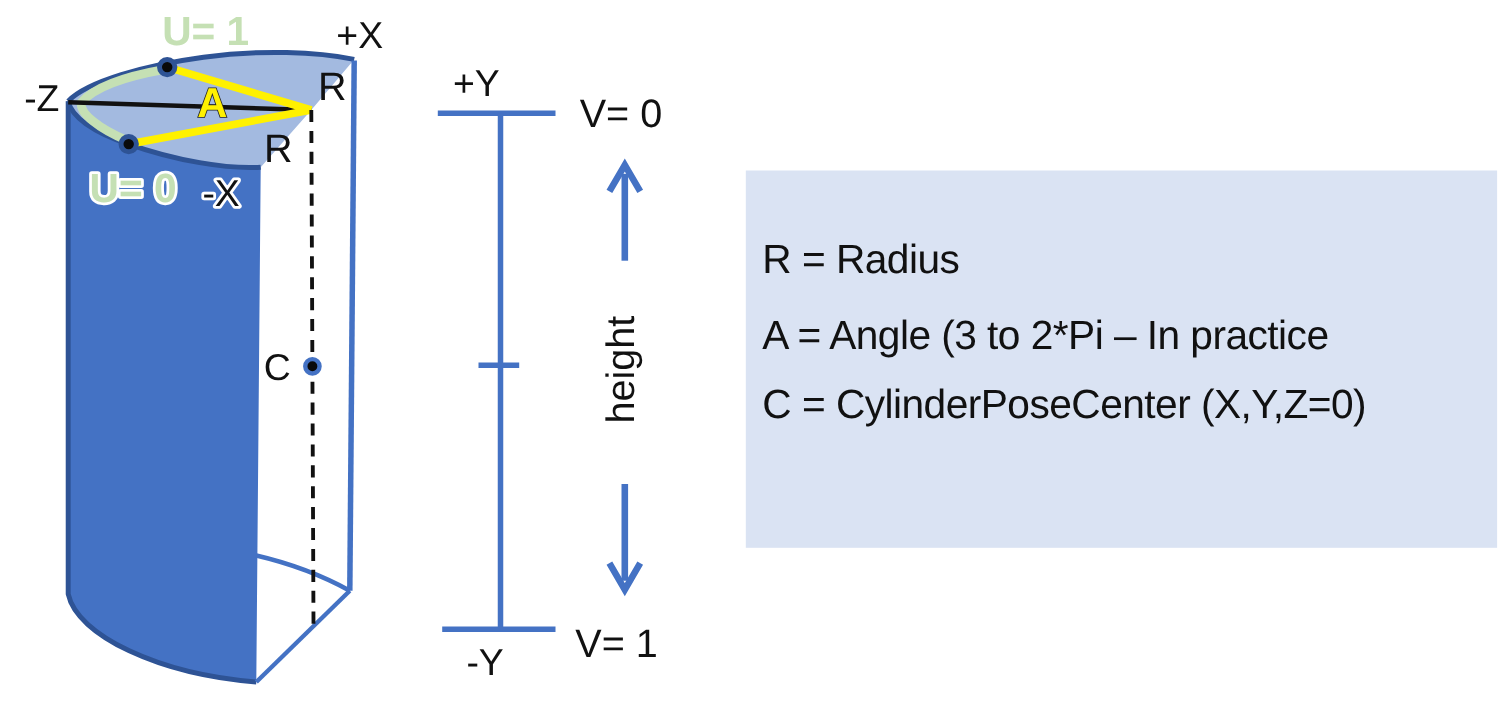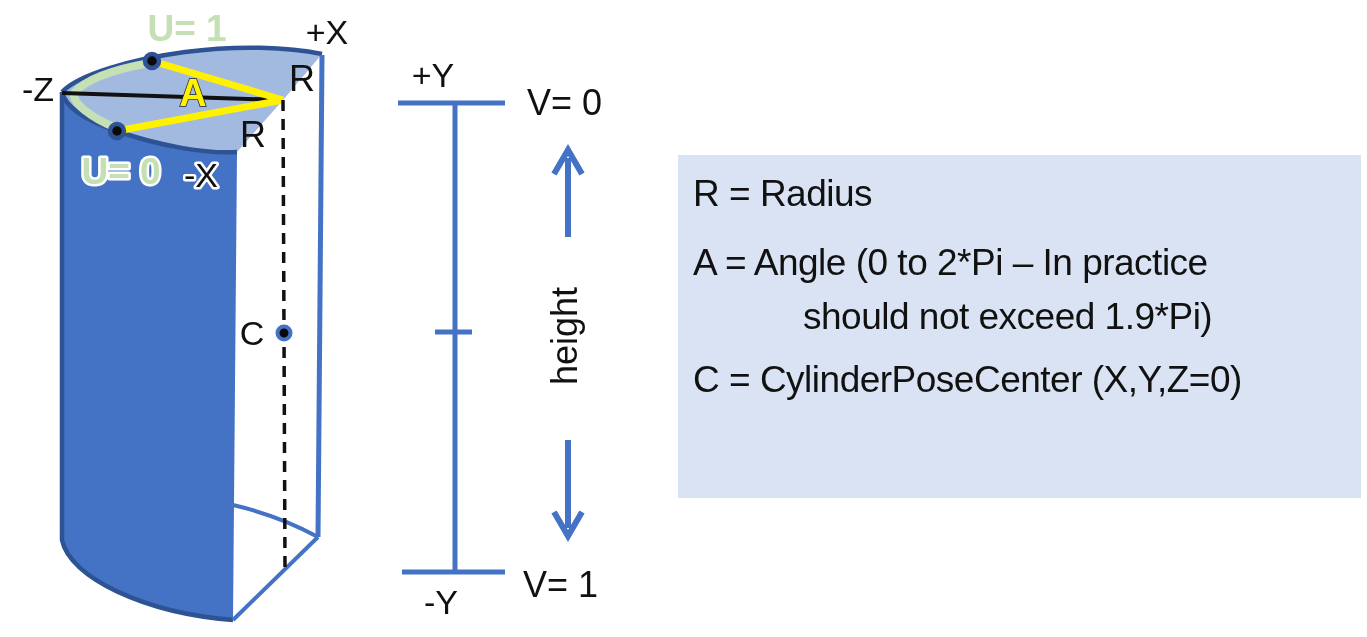--- a/index.html
+++ b/index.html
@@ -20,21 +20,21 @@
   .angle-label{
     font-family:"Liberation Sans",sans-serif;font-size:38px;fill:#FFF100;font-weight:bold;
     paint-order:stroke;stroke:#222;stroke-width:1.5px;
   }
   #legend-box{
     position:absolute;left:678px;top:155px;width:683px;height:343px;
     background:#DAE3F3;color:#111;
     font-size:37px;line-height:54px;letter-spacing:-0.5px;
     padding:12px 0 0 15px;box-sizing:border-box;
   }
-  .legend-line{white-space:nowrap;}
+  .legend-line{white-space:nowrap;margin-top:42px;}
   .legend-line.indent{padding-left:110px;}
   .mt15{margin-top:15px;}
   .mt17{margin-top:9px;}
 </style>
 </head>
 <body>
 
 <svg id="figure-svg" width="680" height="637" viewBox="0 0 680 637">
 
   <path d="M 322,54 C 288,47 238,45 185,52 C 133,59 79,74 62,92
@@ -91,16 +91,15 @@
 
   <text class="diag-label" x="433" y="87" text-anchor="middle">+Y</text>
   <text class="diag-label-big" x="527" y="115" text-anchor="start">V= 0</text>
   <text class="diag-label-big" x="523" y="597" text-anchor="start">V= 1</text>
   <text class="diag-label" x="441" y="614" text-anchor="middle">-Y</text>
   <text class="diag-label-big" x="564" y="336" text-anchor="middle" dominant-baseline="central" transform="rotate(-90 564 336)">height</text>
 </svg>
 
 <div id="legend-box">
   <div class="legend-line">R = Radius</div>
-  <div class="legend-line mt15">A = Angle (0 to 2*Pi – In practice</div>
-  <div class="legend-line indent">should not exceed 1.9*Pi)</div>
+  <div class="legend-line mt15">A = Angle (3 to 2*Pi – In practice</div>
   <div class="legend-line mt17">C = CylinderPoseCenter (X,Y,Z=0)</div>
 </div>
 
 </body></html>

